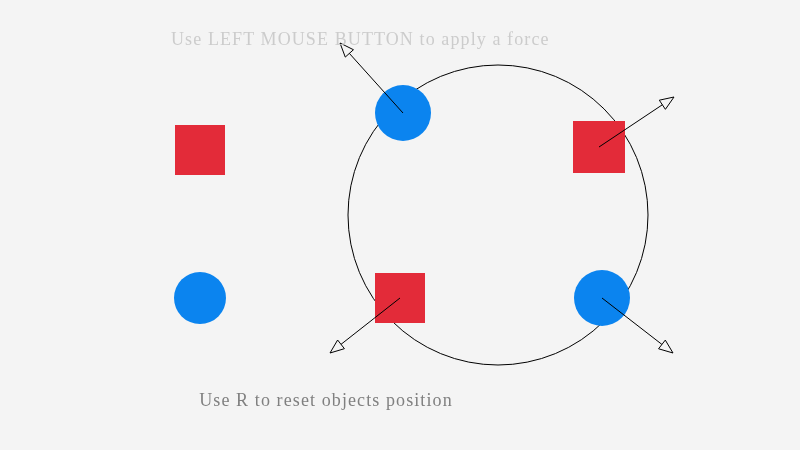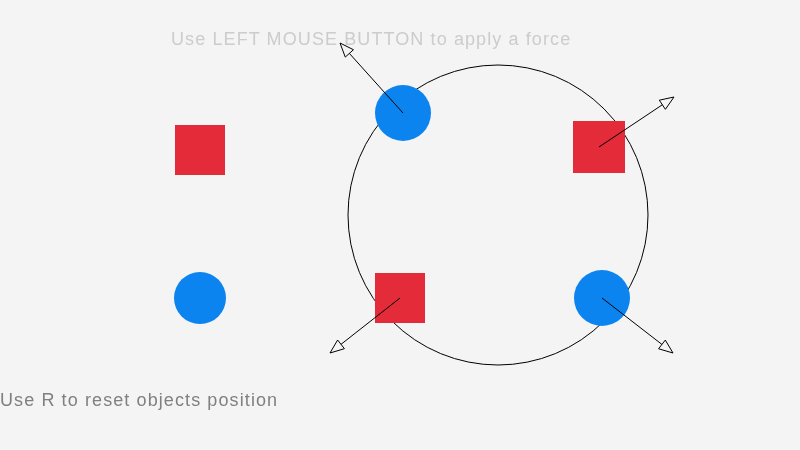--- a/index.html
+++ b/index.html
@@ -22,34 +22,35 @@
     position: absolute;
     left: 0;
     top: 0;
     width: 800px;
     height: 450px;
     display: block;
   }
   .hint-text {
     position: absolute;
     white-space: pre;
-    font-family: Liberation Sans, sans-serif;
+    font-family: Liberation Serif, serif;
     letter-spacing: 1.1px;
     user-select: none;
   }
   #hint-top {
     left: 171px;
     top: 29px;
     font-size: 18px;
     color: #cccccc;
   }
   #hint-bottom {
     left: 0;
     top: 390px;
     width: 652px;
+    text-align: center;
     font-size: 18px;
     color: #808080;
   }
 </style>
 </head>
 <body>
 
 <div id="app" style="width: 800px; height: 450px; background: rgb(244, 244, 244);">
 
   <svg id="scene-svg" viewBox="0 0 800 450" width="800" height="450" xmlns="http://www.w3.org/2000/svg" shape-rendering="geometricPrecision">

